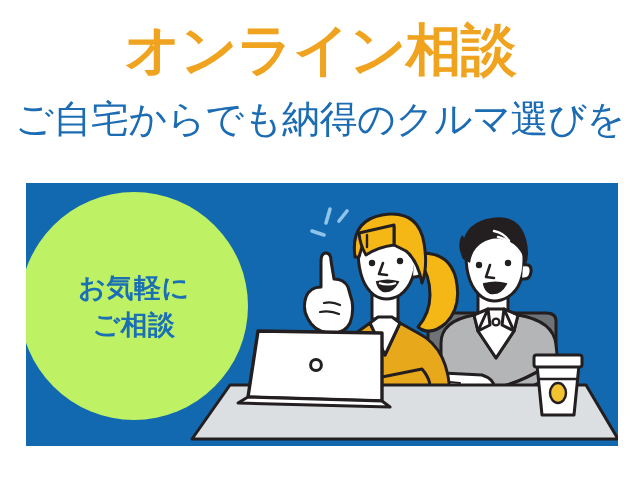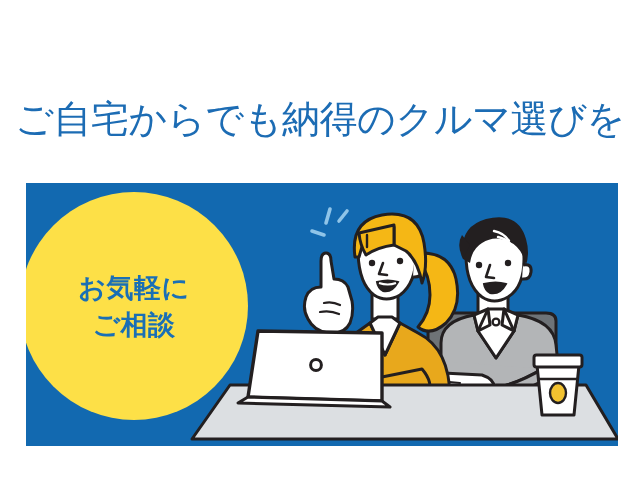--- a/index.html
+++ b/index.html
@@ -43,21 +43,21 @@
     background:#1269B0;
     overflow:hidden;
   }
 
   
   .badge{
     position:absolute;
     left:-6px;top:9px;
     width:228px;height:228px;
     border-radius:50%;
-    background:#fde047;
+    background:#bef264;
     display:flex;
     flex-direction:column;
     align-items:center;
     justify-content:center;
   }
   .badge-line{
     color:#1A6FB5;
     font-weight:bold;
     font-size:27px;
     line-height:1.38;
@@ -68,20 +68,21 @@
   }
 
   
   .scene{position:absolute;left:0;top:0;width:592px;height:263px;}
 </style>
 </head>
 <body>
 
 <div id="root">
 
+  <div class="headline">オンライン相談</div>
 
   <div class="subhead">ご自宅からでも納得のクルマ選びを</div>
 
   <div class="panel">
 
     <svg class="scene" viewBox="0 0 592 263">
       <defs>
         <clipPath id="panelClip">
             <rect x="0" y="0" width="592" height="263"></rect>
           </clipPath>

